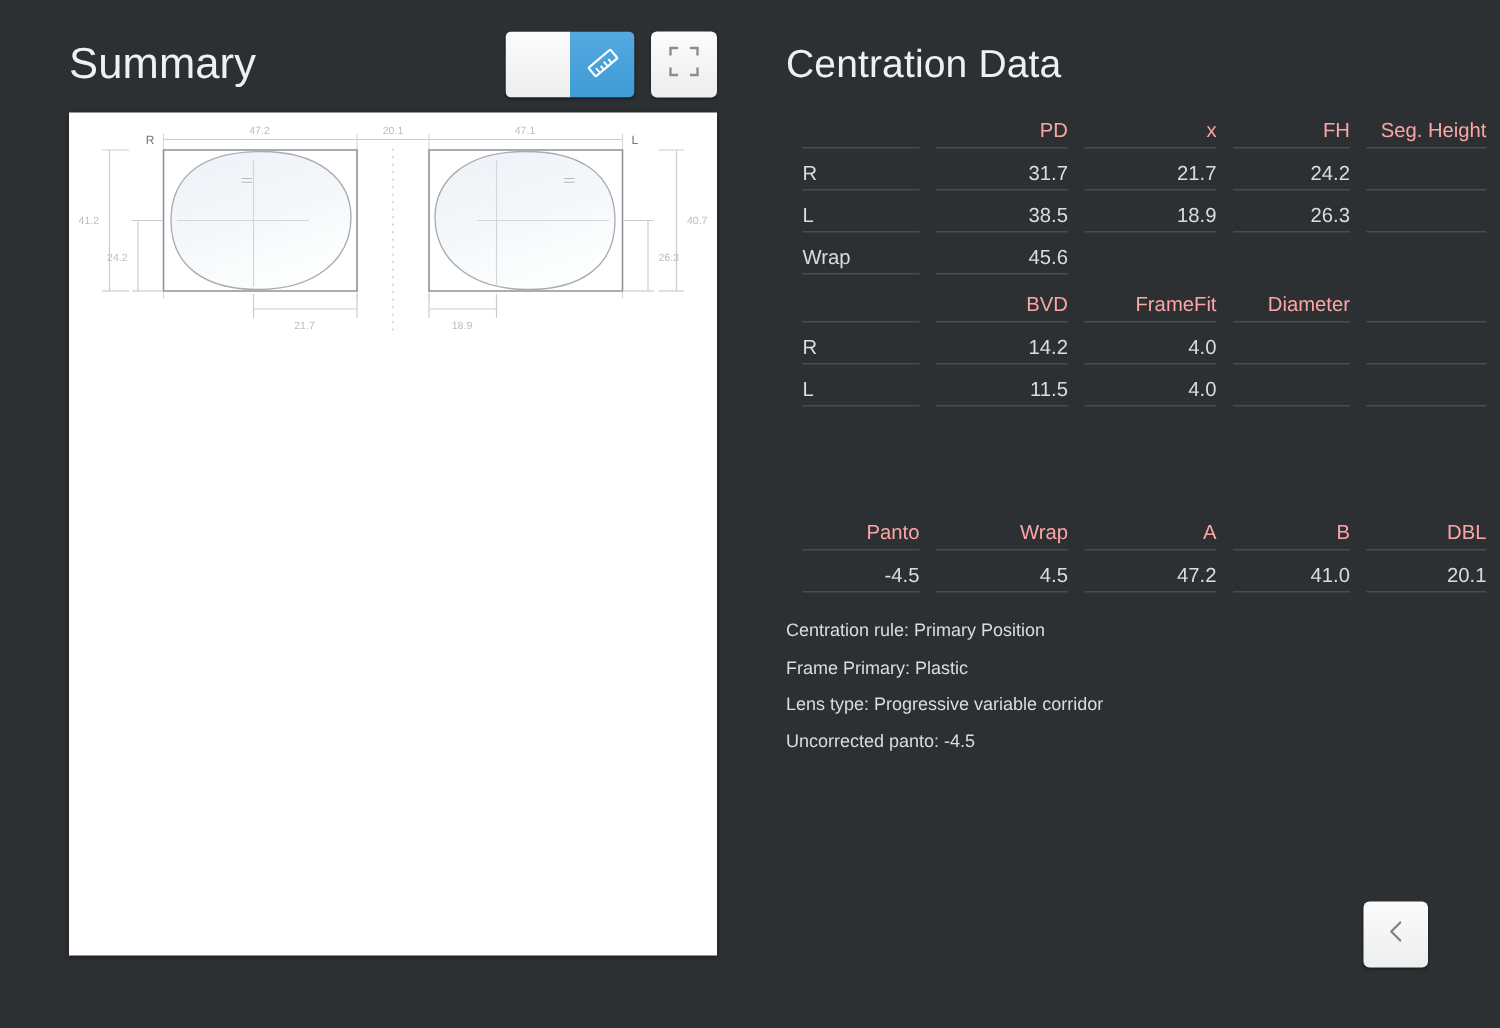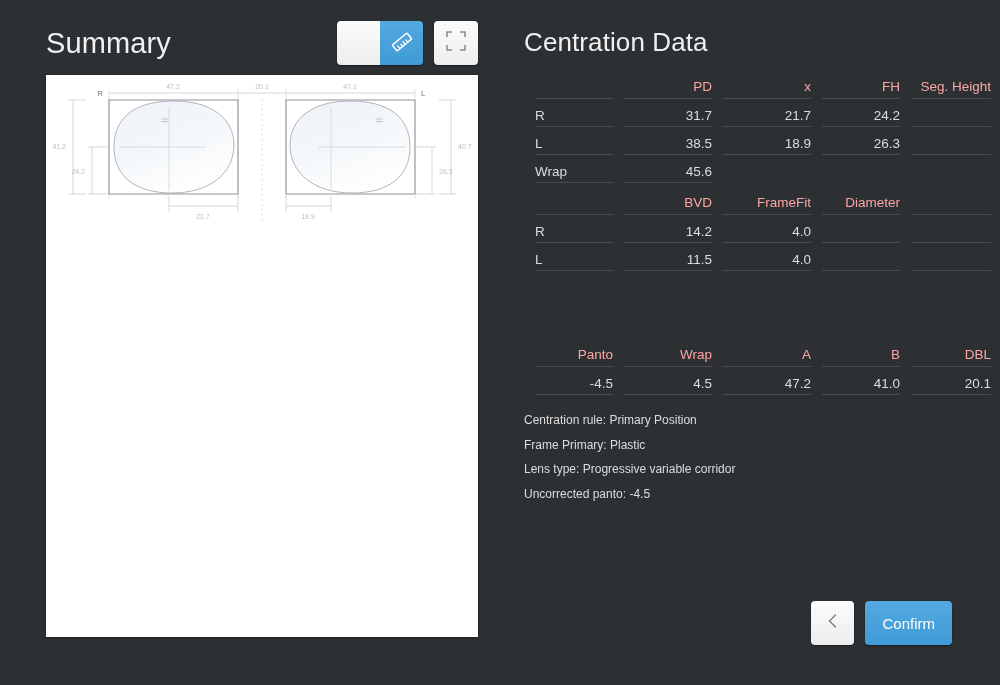--- a/index.html
+++ b/index.html
@@ -455,17 +455,16 @@
     </div>
 
     <div id="footer-actions">
       <div id="back-button">
         <span>
           <svg width="18" height="18" viewBox="0 0 18 18">
             <polyline points="11.5,3 5.5,9 11.5,15" fill="none" stroke="#7e8285" stroke-width="1.5" stroke-linecap="round" stroke-linejoin="round"></polyline>
           </svg>
         </span>
       </div>
-      <button id="confirm-button">Confirm</button>
     </div>
 
   </div>
 </div>
 
 </body></html>

